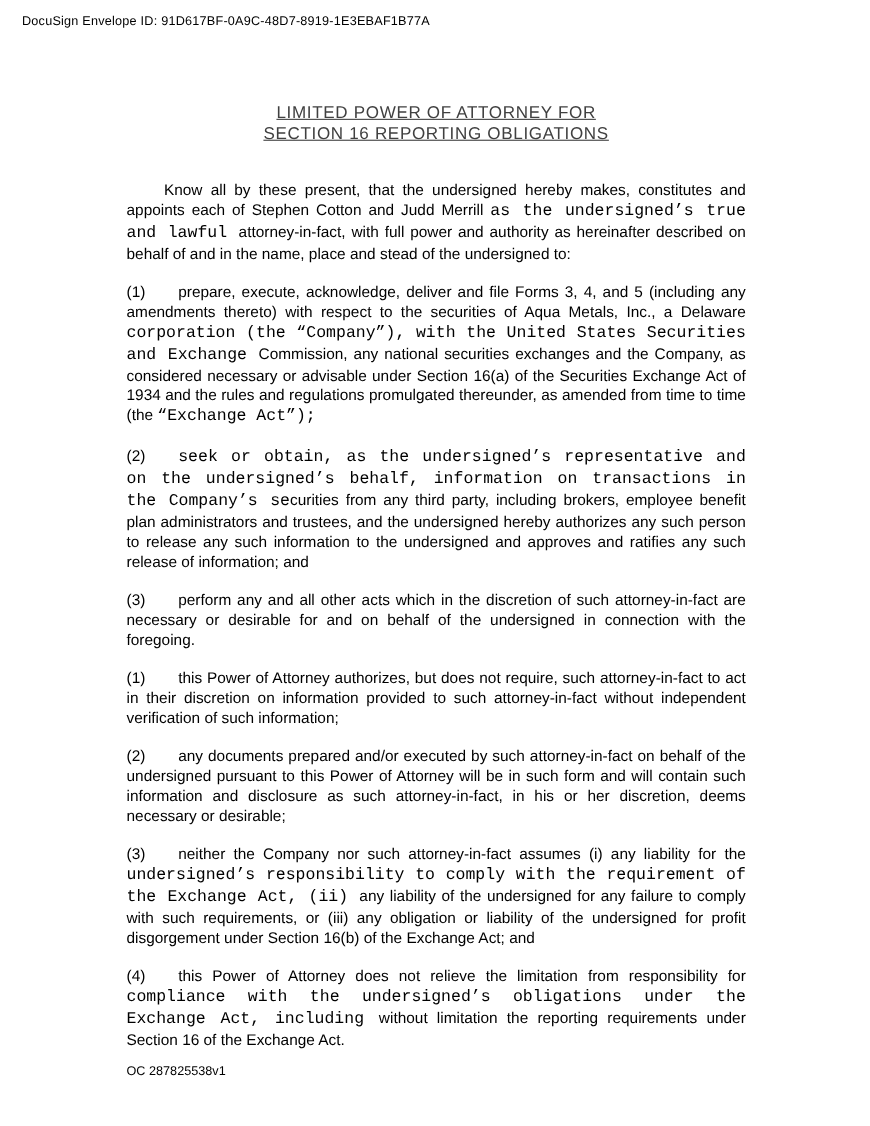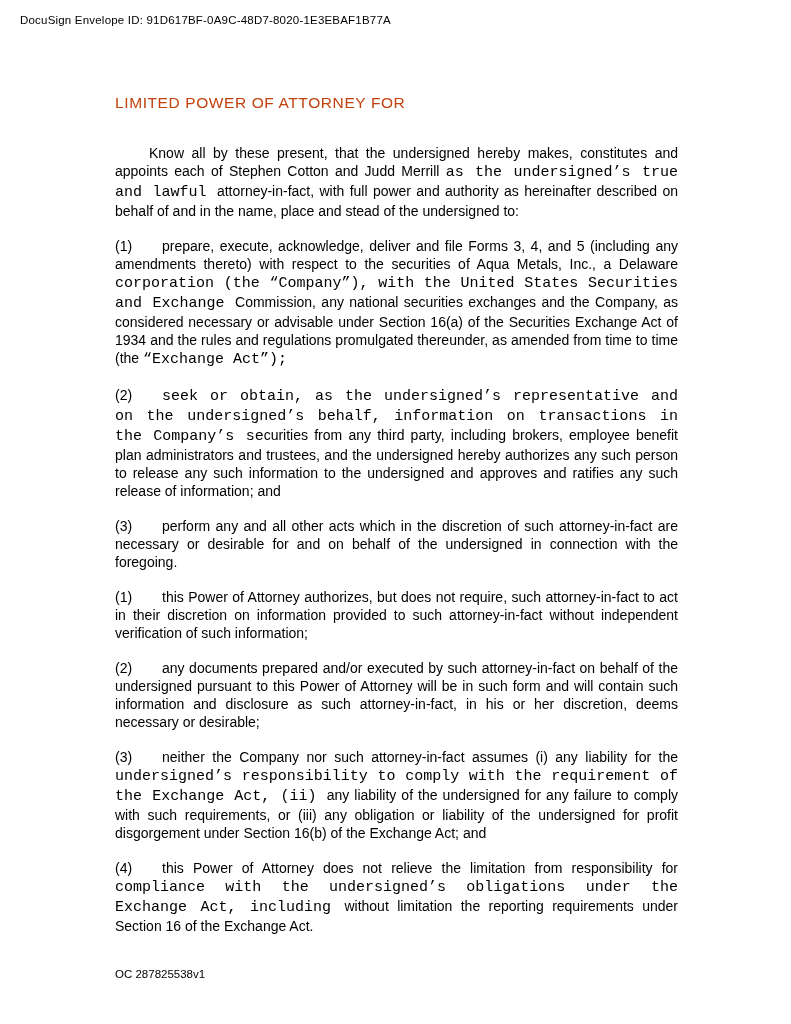--- a/index.html
+++ b/index.html
@@ -25,23 +25,24 @@
     left: 115px;
     top: 0;
     width: 563px;
     padding-top: 93px;
   }
   .doc-title {
     margin: 0;
     font-size: 15.5px;
     font-weight: 400;
     line-height: 19px;
-    text-align: left;
+    text-align: center;
     letter-spacing: 0.6px;
-    color: #c2410c;
+    color: #404040;
+    text-decoration: underline;
   }
   .para {
     margin: 17px 0 0 0;
     font-size: 14px;
     line-height: 18px;
     text-align: justify;
     color: #000000;
   }
   .para.intro {
     margin-top: 32px;
@@ -65,25 +66,25 @@
     top: 968px;
     font-size: 11.5px;
     color: #000000;
   }
 </style>
 </head>
 <body>
 
 <div class="page">
 
-  <div class="docusign-id">DocuSign Envelope ID: 91D617BF-0A9C-48D7-8020-1E3EBAF1B77A</div>
+  <div class="docusign-id">DocuSign Envelope ID: 91D617BF-0A9C-48D7-8919-1E3EBAF1B77A</div>
 
   <div class="content">
 
-    <h1 class="doc-title"><span>LIMITED POWER OF ATTORNEY FOR</span><br></h1>
+    <h1 class="doc-title"><span>LIMITED POWER OF ATTORNEY FOR</span><br><span>SECTION 16 REPORTING OBLIGATIONS</span></h1>
 
     <p class="para intro"><span class="run-sans">Know all by these present, that the undersigned hereby makes, constitutes and appoints each of Stephen Cotton and Judd Merrill </span><span class="run-serif">as the undersigned’s true and lawful </span><span class="run-sans">attorney-in-fact, with full power and authority as hereinafter described on behalf of and in the name, place and stead of the undersigned to:</span></p>
 
     <p class="para"><span class="num">(1)</span><span><span class="run-sans">prepare, execute, acknowledge, deliver and file Forms 3, 4, and 5 (including any amendments thereto) with respect to the securities of Aqua Metals, Inc., a Delaware </span><span class="run-serif">corporation (the “Company”), with the United States Securities and Exchange </span><span class="run-sans">Commission, any national securities exchanges and the Company, as considered necessary or advisable under Section 16(a) of the Securities Exchange Act of 1934 and the rules and regulations promulgated thereunder, as amended from time to time (the </span><span class="run-serif">“Exchange Act”);</span></span></p>
 
     <p class="para"><span class="num">(2)</span><span><span class="run-serif">seek or obtain, as the undersigned’s representative and on the undersigned’s behalf, information on transactions in the Company’s se</span><span class="run-sans">curities from any third party, including brokers, employee benefit plan administrators and trustees, and the undersigned hereby authorizes any such person to release any such information to the undersigned and approves and ratifies any such release of information; and</span></span></p>
 
     <p class="para"><span class="num">(3)</span><span><span class="run-sans">perform any and all other acts which in the discretion of such attorney-in-fact are necessary or desirable for and on behalf of the undersigned in connection with the foregoing.</span></span></p>
 
 

